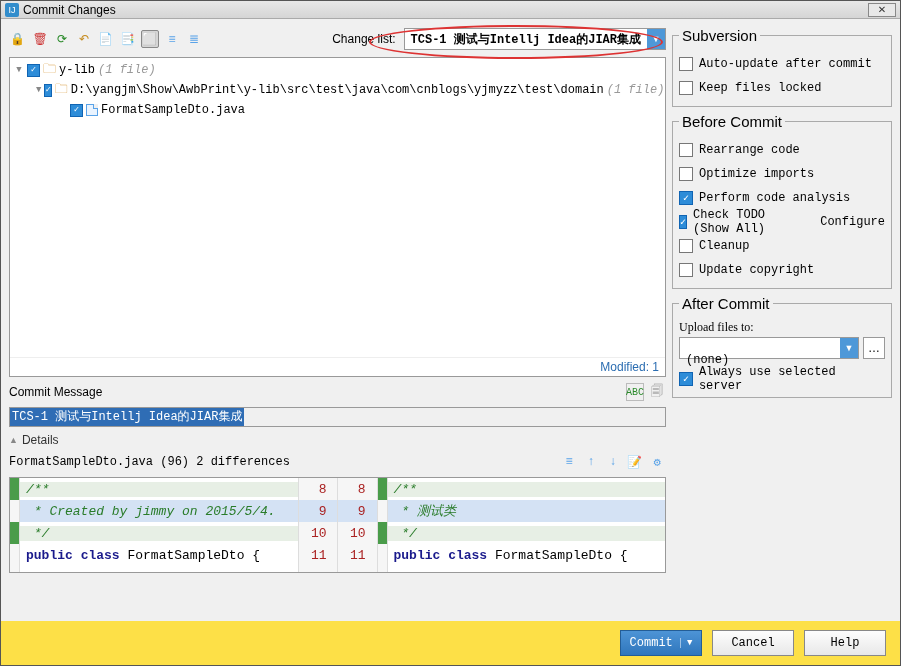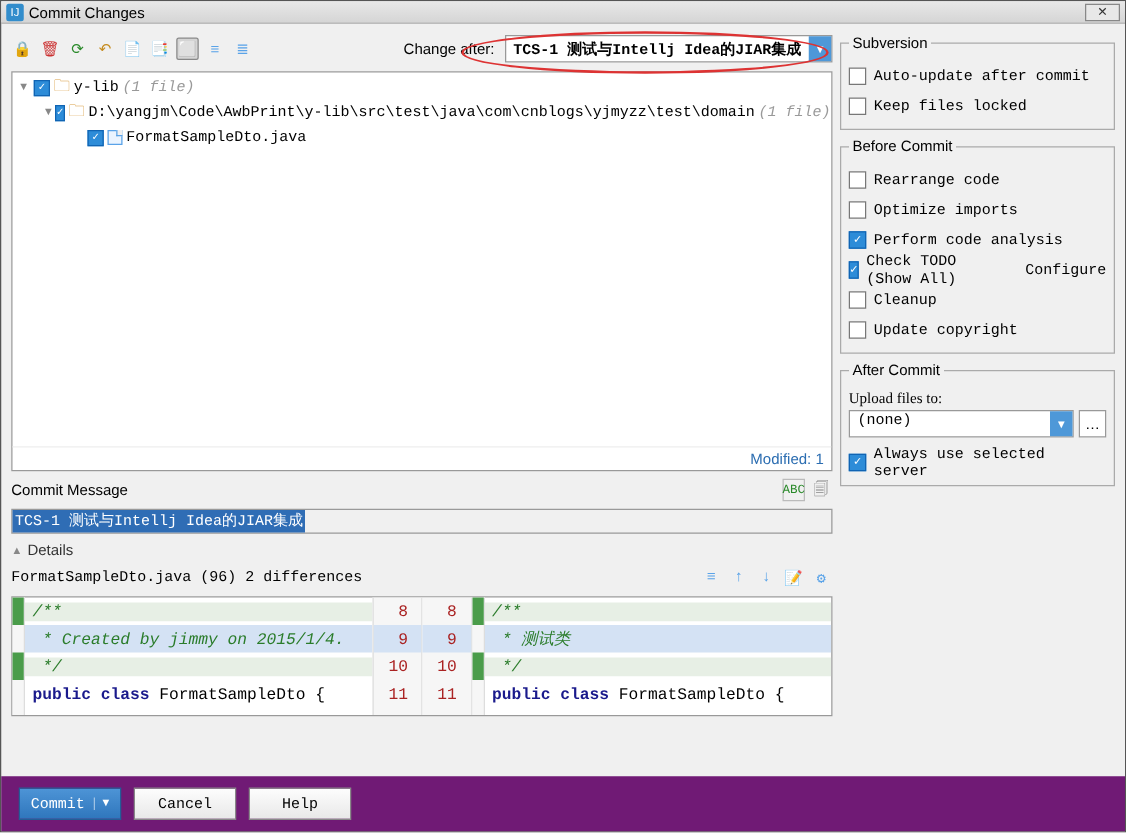--- a/index.html
+++ b/index.html
@@ -151,39 +151,39 @@
 .side-marker { width: 10px; background: #f6f6f6; border-right: 1px solid #ddd; }
 .side-marker .gm { width: 100%; height: 22px; }
 .side-marker .gm.g { background: #4a9c4a; }
 
 
 fieldset {
   border: 1px solid #aaa;
   padding: 8px 6px 6px 6px;
   font-family: Verdana, sans-serif;
 }
-fieldset legend { padding: 0 3px; font-size: 12px; }
+fieldset legend { padding: 0 3px; font-size: 15px; }
 .chk-row { display: flex; align-items: center; gap: 6px; height: 24px; font-family: "Courier New", monospace; font-size: 12px;}
 .chk-box { width: 14px; height: 14px; border: 1px solid #777; background: #fff; display: inline-flex; align-items: center; justify-content: center; font-size: 10px; }
 .chk-box.on { background: #2d8cd8; border-color: #1064b3; color: #fff; }
 
 .upload-row { display: flex; align-items: center; gap: 4px; margin-top: 2px;}
 .upload-select { flex: 1; display: flex; border: 1px solid #999; background: #fff; height: 22px;}
-.upload-select .txt { flex: 1; padding: 0 6px; font-family: "Courier New", monospace;}
+.upload-select .txt { flex: 1; padding: 15px 6px; font-family: "Courier New", monospace;}
 .upload-select .arrow { width: 18px; background: #4e98d8; color:#fff; display: inline-flex; align-items: center; justify-content: center; font-size: 9px;}
 .small-btn { width: 22px; height: 22px; border: 1px solid #999; background: #fff; display: inline-flex; align-items: center; justify-content: center;}
 
 .footer {
   height: 44px;
   display: flex;
   align-items: center;
-  justify-content: flex-start;
+  justify-content: flex-end;
   gap: 10px;
   padding: 0 14px;
-  background: #701a75;
+  background: #fde047;
 }
 .btn {
   min-width: 82px; height: 26px;
   border: 1px solid #888;
   background: linear-gradient(#fdfdfd, #e8e8e8);
   display: inline-flex; align-items: center; justify-content: center;
   font-family: "Courier New", monospace;
   font-size: 12px;
   cursor: pointer;
 }
@@ -220,41 +220,41 @@
         <span class="tbicon" style="color:#c58b1e;">🔒</span>
         <span class="tbicon" style="color:#c33;">🗑</span>
         <span class="tbicon" style="color:#2a8a2a;">⟳</span>
         <span class="tbicon" style="color:#c58b1e;">↶</span>
         <span class="tbicon" style="color:#2a8a2a;">📄</span>
         <span class="tbicon" style="color:#c58b1e;">📑</span>
         <span class="tbicon active" style="color:#888;">⬜</span>
         <span class="tbicon" style="color:#5aa3e8;">≡</span>
         <span class="tbicon" style="color:#5aa3e8;">≣</span>
         <span class="flexspace"></span>
-        <span class="cl-label">Change after:</span>
+        <span class="cl-label">Change list:</span>
         <div class="cl-select">
           <span class="txt">TCS-1 测试与Intellj Idea的JIAR集成</span>
           <span class="arrow">▼</span>
         </div>
       </div>
 
       <div class="tree-panel">
         <div class="tree-body">
           <div class="tree-row">
             <span class="toggle">▼</span>
             <span class="tree-chk">✓</span>
             <span class="folder-icon">🗀</span>
             <span>y-lib</span>
             <span class="filecount">(1 file)</span>
           </div>
           <div class="tree-row" style="padding-left: 22px;">
             <span class="toggle">▼</span>
             <span class="tree-chk">✓</span>
             <span class="folder-icon">🗀</span>
-            <span>D:\yangjm\Code\AwbPrint\y-lib\src\test\java\com\cnblogs\yjmyzz\test\domain</span>
+            <span>D:\yangjm\Show\AwbPrint\y-lib\src\test\java\com\cnblogs\yjmyzz\test\domain</span>
             <span class="filecount">(1 file)</span>
           </div>
           <div class="tree-row" style="padding-left: 56px;">
             <span class="tree-chk">✓</span>
             <span class="file-icon"></span>
             <span>FormatSampleDto.java</span>
           </div>
         </div>
         <div class="tree-footer">Modified: 1</div>
       </div>
@@ -290,21 +290,21 @@
           <div class="gm g"></div>
             <div class="gm"></div>
             <div class="gm g"></div>
             <div class="gm"></div>
         </div>
         <div class="diff-side">
           <div class="diff-row green">
               <span class="code">/**</span>
             </div>
           <div class="diff-row greenmod">
-              <span class="code"> * Created by jimmy on 2015/1/4.</span>
+              <span class="code"> * Created by jimmy on 2015/5/4.</span>
             </div>
           <div class="diff-row green">
               <span class="code"> */</span>
             </div>
           <div class="diff-row">
               <span class="code"><span class="kw">public</span> <span class="kw">class</span> FormatSampleDto {</span>
             </div>
         </div>
         <div class="gutter-col">
           <div class="diff-row">

